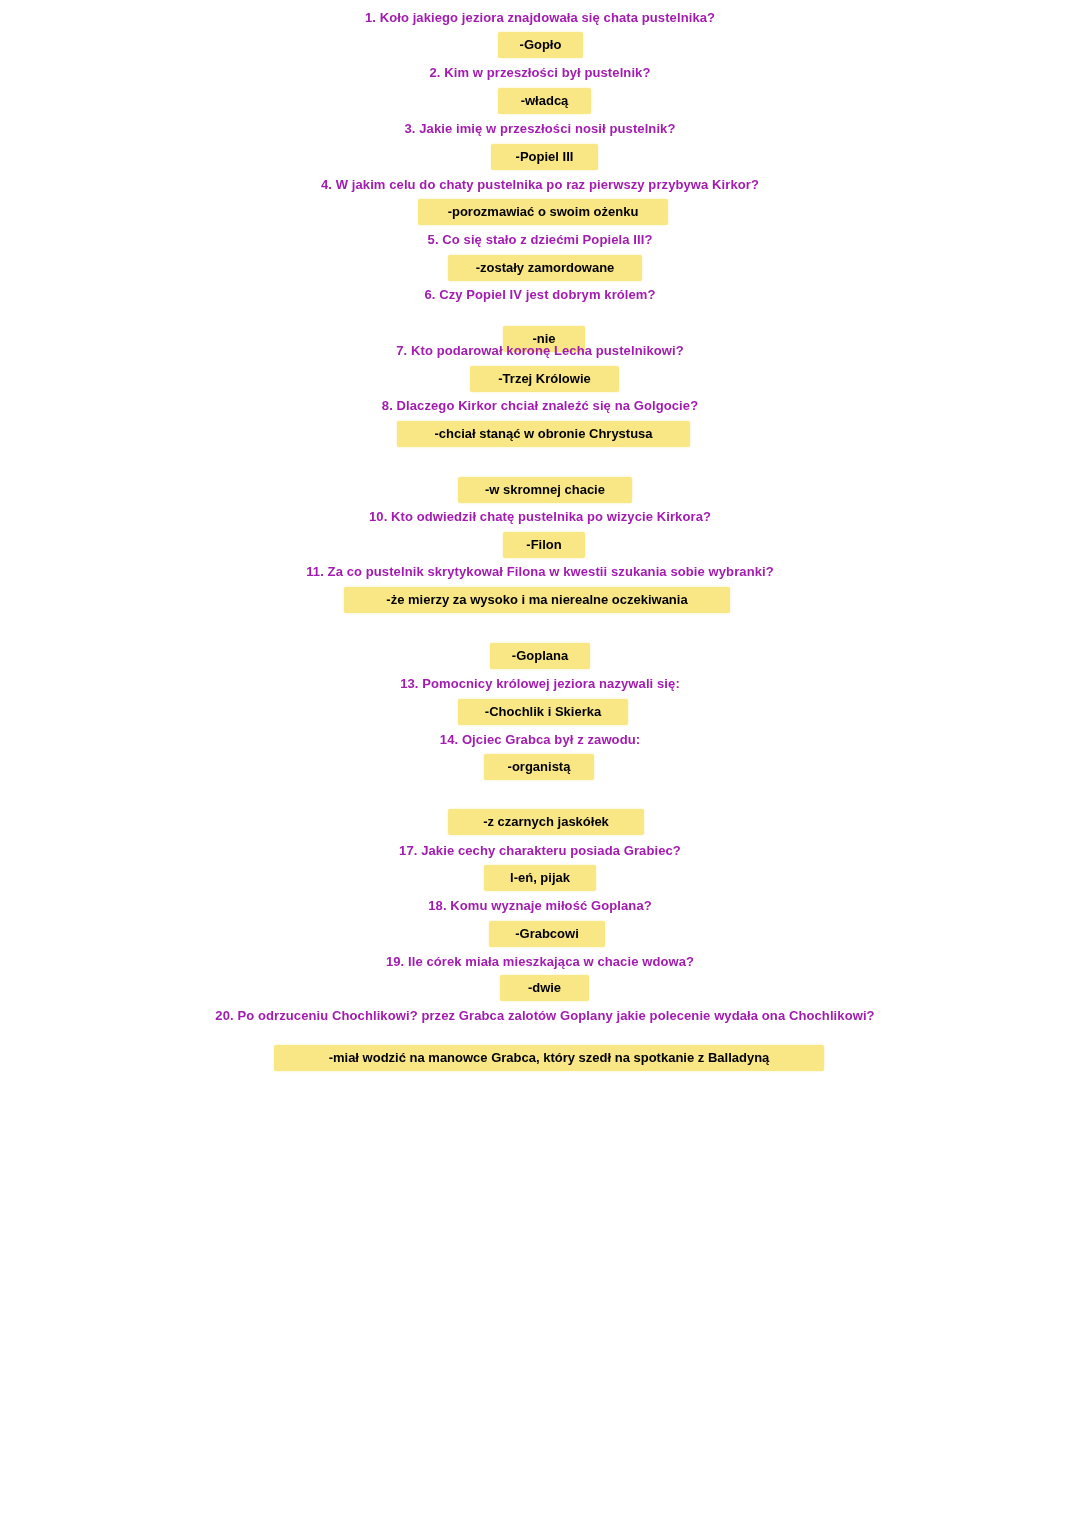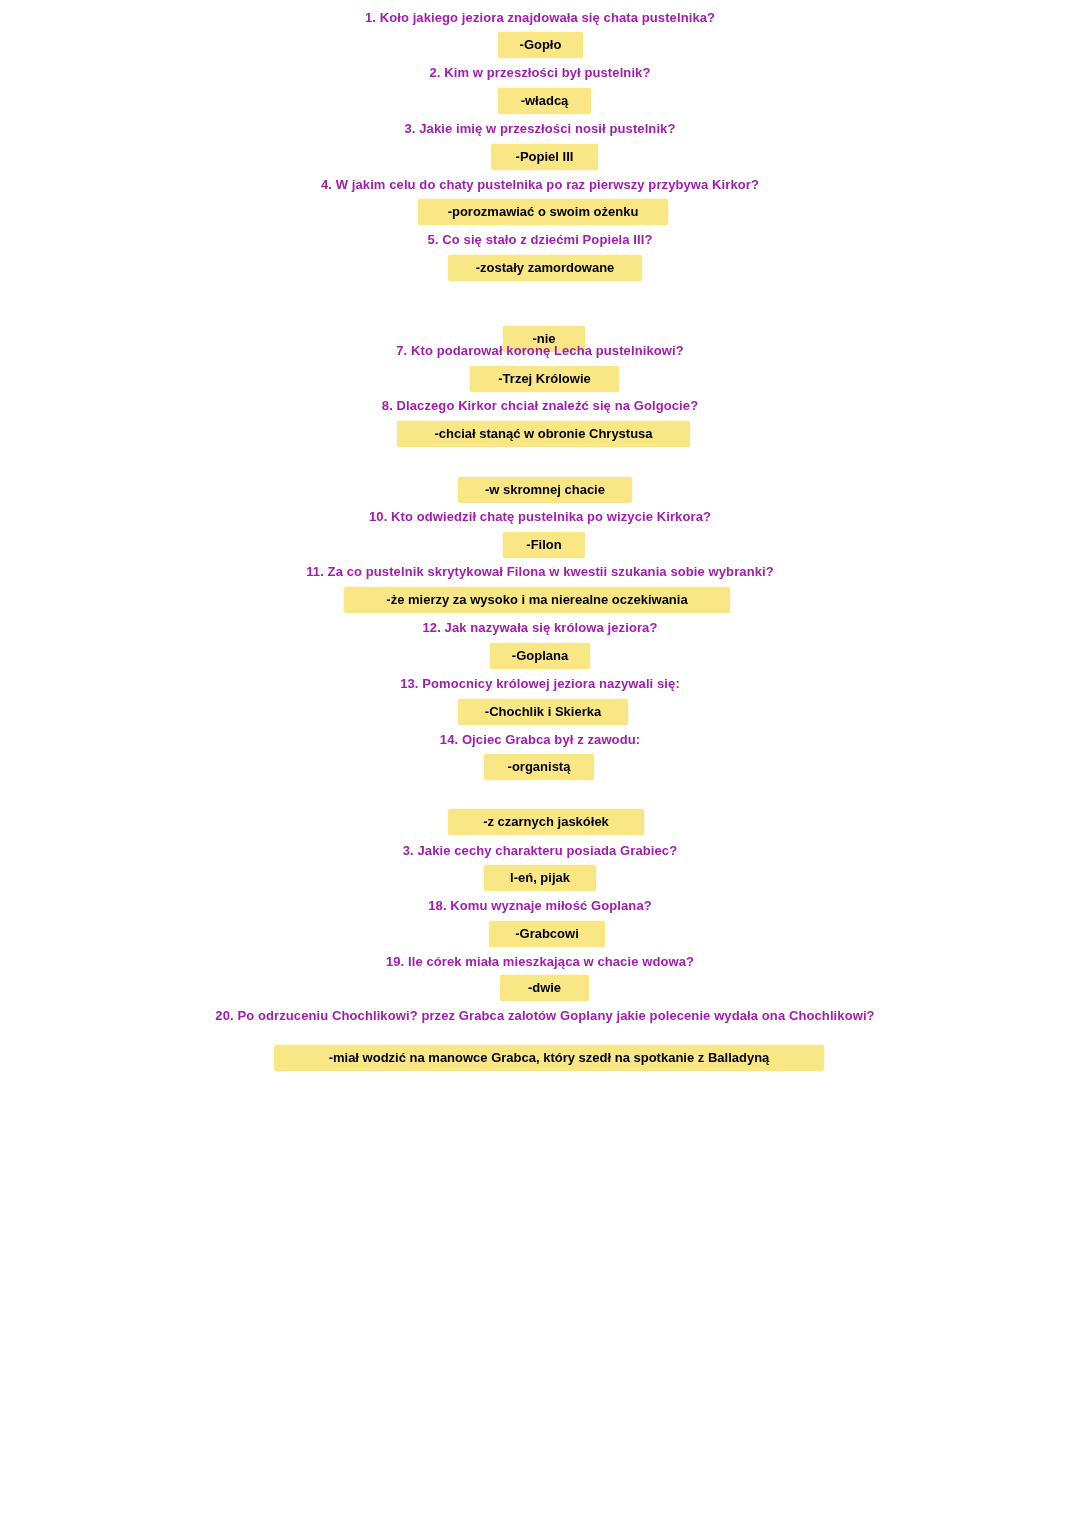--- a/index.html
+++ b/index.html
@@ -65,48 +65,48 @@
 
   <div class="q" style="top:122px">3. Jakie imię w przeszłości nosił pustelnik?</div>
   <div class="a" style="top:144px;left:491px;width:107px">-Popiel III</div>
 
   <div class="q" style="top:178px">4. W jakim celu do chaty pustelnika po raz pierwszy przybywa Kirkor?</div>
   <div class="a" style="top:199px;left:418px;width:250px">-porozmawiać o swoim ożenku</div>
 
   <div class="q" style="top:233px">5. Co się stało z dziećmi Popiela III?</div>
   <div class="a" style="top:255px;left:448px;width:194px">-zostały zamordowane</div>
 
+  <div class="q" style="top:288px">6. Czy Popiel IV jest dobrym królem?</div>
   <div class="a" style="top:326px;left:503px;width:82px">-nie</div>
 
   <div class="q" style="top:344px">7. Kto podarował koronę Lecha pustelnikowi?</div>
   <div class="a" style="top:366px;left:470px;width:149px">-Trzej Królowie</div>
 
   <div class="q" style="top:399px">8. Dlaczego Kirkor chciał znaleźć się na Golgocie?</div>
   <div class="a" style="top:421px;left:397px;width:293px">-chciał stanąć w obronie Chrystusa</div>
 
   <div class="a" style="top:477px;left:458px;width:174px">-w skromnej chacie</div>
 
   <div class="q" style="top:510px">10. Kto odwiedził chatę pustelnika po wizycie Kirkora?</div>
   <div class="a" style="top:532px;left:503px;width:82px">-Filon</div>
 
   <div class="q" style="top:565px">11. Za co pustelnik skrytykował Filona w kwestii szukania sobie wybranki?</div>
   <div class="a" style="top:587px;left:344px;width:386px">-że mierzy za wysoko i ma nierealne oczekiwania</div>
 
-  <div class="q" style="top:621px">12. Jak nazywała się królowa jeziora?</div>
   <div class="a" style="top:643px;left:490px;width:100px">-Goplana</div>
 
   <div class="q" style="top:677px">13. Pomocnicy królowej jeziora nazywali się:</div>
   <div class="a" style="top:699px;left:458px;width:170px">-Chochlik i Skierka</div>
 
   <div class="q" style="top:733px">14. Ojciec Grabca był z zawodu:</div>
   <div class="a" style="top:754px;left:484px;width:110px">-organistą</div>
 
   <div class="a" style="top:809px;left:448px;width:196px">-z czarnych jaskółek</div>
 
-  <div class="q" style="top:844px">3. Jakie cechy charakteru posiada Grabiec?</div>
+  <div class="q" style="top:844px">17. Jakie cechy charakteru posiada Grabiec?</div>
   <div class="a" style="top:865px;left:484px;width:112px">l-eń, pijak</div>
 
   <div class="q" style="top:899px">18. Komu wyznaje miłość Goplana?</div>
   <div class="a" style="top:921px;left:489px;width:116px">-Grabcowi</div>
 
   <div class="q" style="top:955px">19. Ile córek miała mieszkająca w chacie wdowa?</div>
   <div class="a" style="top:975px;left:500px;width:89px">-dwie</div>
 
   <div class="q multi" style="top:1009px">20. Po odrzuceniu Chochlikowi? przez Grabca zalotów Goplany jakie polecenie wydała ona Chochlikowi?</div>
   <div class="a" style="top:1045px;left:274px;width:550px">-miał wodzić na manowce Grabca, który szedł na spotkanie z Balladyną</div>

